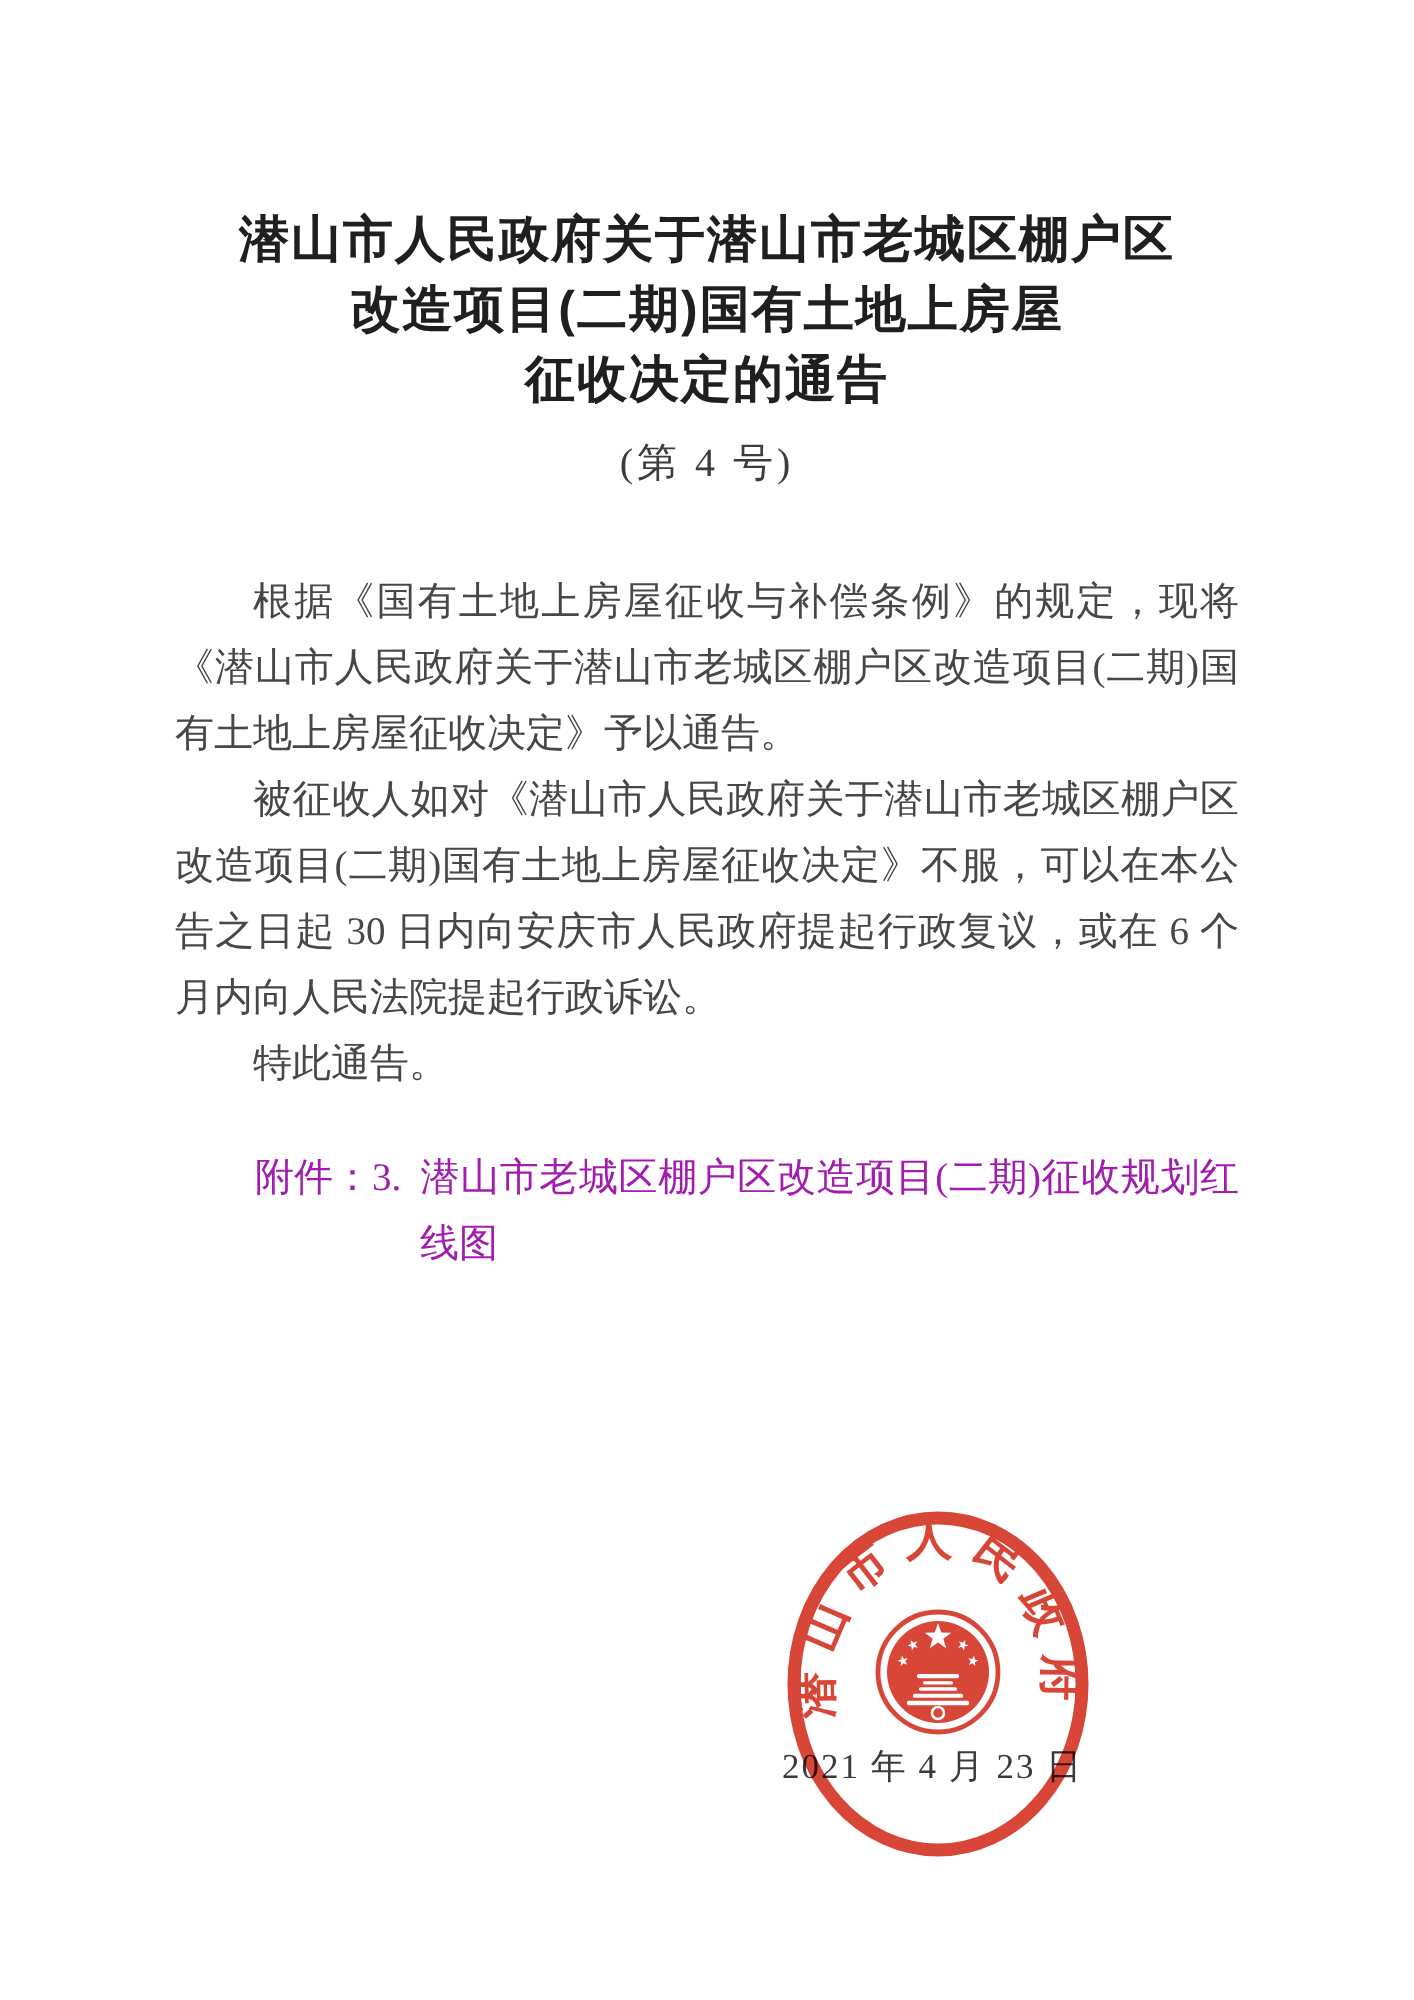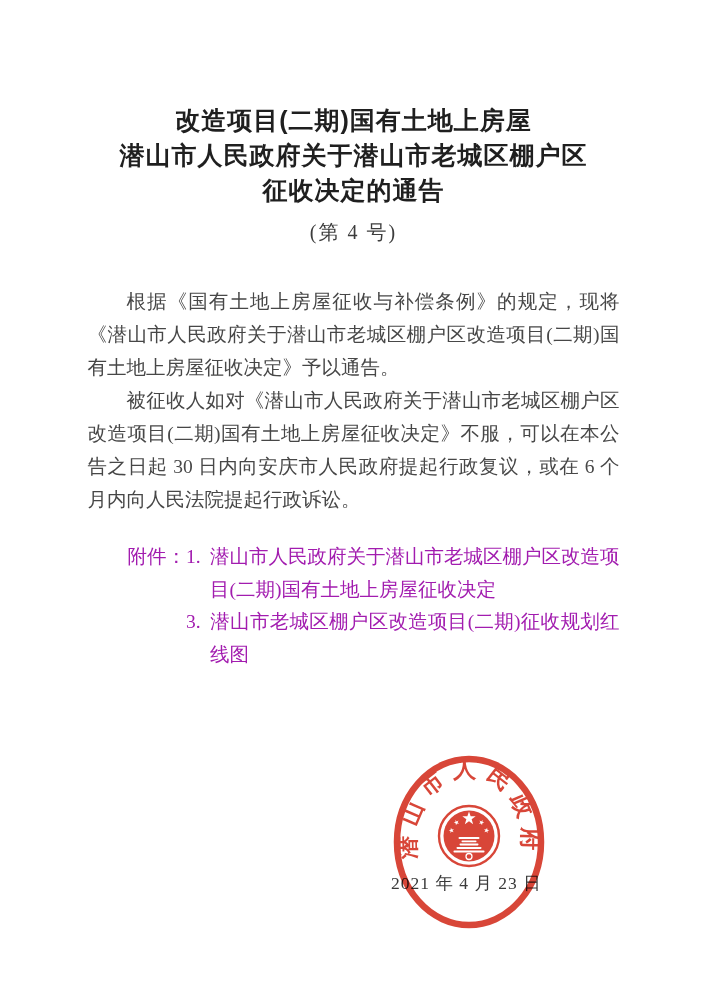--- a/index.html
+++ b/index.html
@@ -88,37 +88,37 @@
     font-size: 23px;
     letter-spacing: 8.5px;
   }
 </style>
 </head>
 <body>
 
 <div class="page">
 
   <div class="title">
+    <div>潜山市人民政府关于潜山市老城区棚户区</div>
     <div>改造项目(二期)国有土地上房屋</div>
-    <div>潜山市人民政府关于潜山市老城区棚户区</div>
     <div>征收决定的通告</div>
   </div>
 
   <div class="doc-number">(第 4 号)</div>
 
   <div class="content">
     <div class="body-text">
       <p>根据《国有土地上房屋征收与补偿条例》的规定，现将《潜山市人民政府关于潜山市老城区棚户区改造项目(二期)国有土地上房屋征收决定》予以通告。</p>
       <p>被征收人如对《潜山市人民政府关于潜山市老城区棚户区改造项目(二期)国有土地上房屋征收决定》不服，可以在本公告之日起 30 日内向安庆市人民政府提起行政复议，或在 6 个月内向人民法院提起行政诉讼。</p>
+      <p>特此通告。</p>
     </div>
 
     <div class="attachments">
       <div class="att-label">附件：</div>
       <div class="att-items">
-        <div class="att-item"><span class="att-num">1.</span><span>潜山市人民政府关于潜山市老城区棚户区改造项目(二期)国有土地上房屋征收决定</span></div>
         <div class="att-item"><span class="att-num">3.</span><span>潜山市老城区棚户区改造项目(二期)征收规划红线图</span></div>
       </div>
     </div>
   </div>
 
   <div class="issue-date">2021 年 4 月 23 日</div>
 
   <svg class="seal" viewBox="0 0 158 181" xmlns="http://www.w3.org/2000/svg">
     <defs>
       <path id="star" d="M0,-1 L-0.235,-0.324 L-0.951,-0.309 L-0.38,0.124 L-0.588,0.809 L0,0.4 L0.588,0.809 L0.38,0.124 L0.951,-0.309 L0.235,-0.324 Z"></path>

